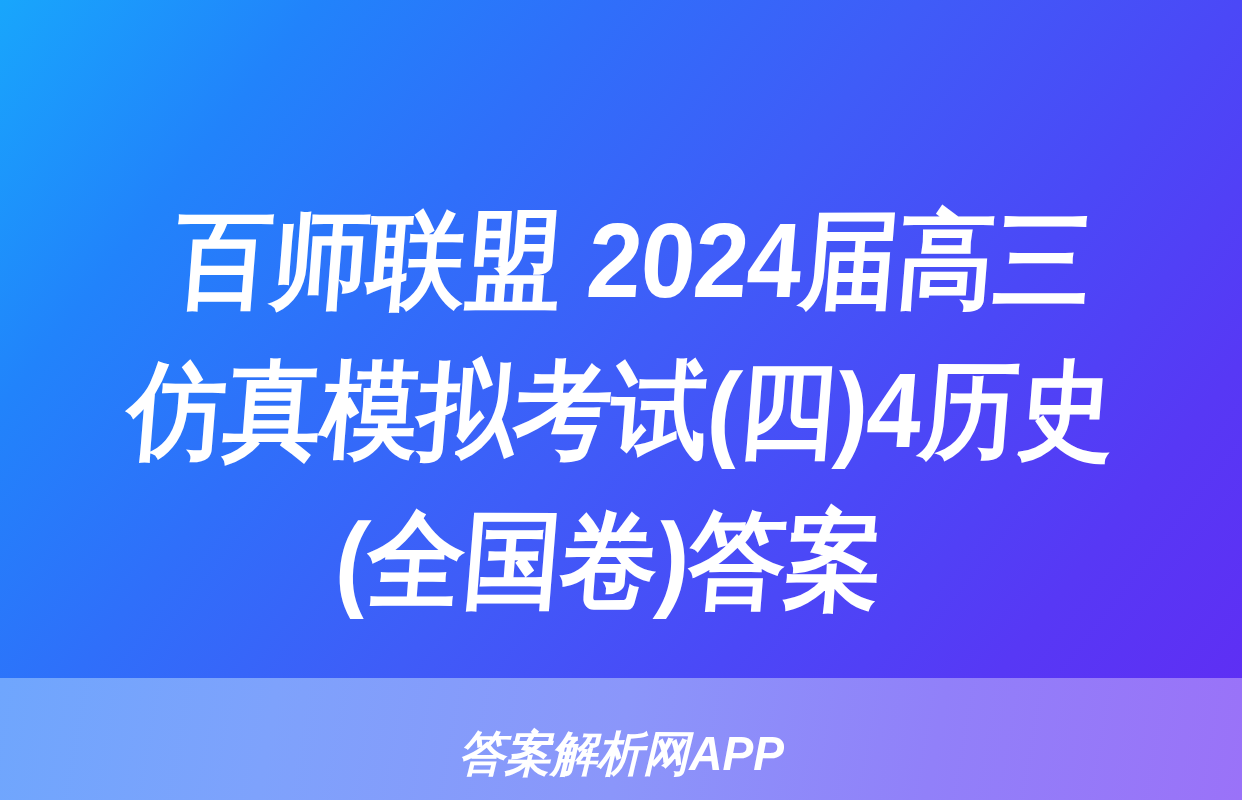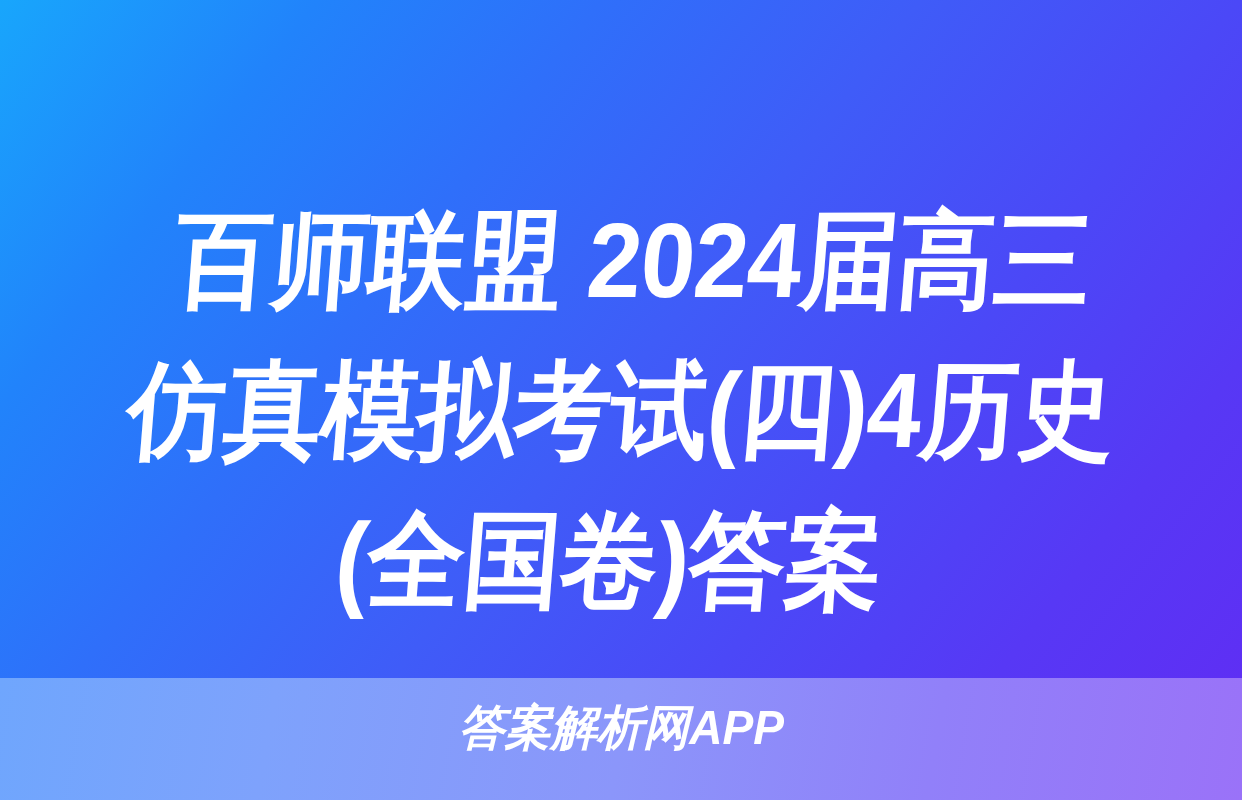--- a/index.html
+++ b/index.html
@@ -68,21 +68,21 @@
   }
 
   
   #watermark-block {
     position: absolute;
     left: 0;
     top: 678px;
     width: 1242px;
     height: 100px;
     display: flex;
-    align-items: center;
+    align-items: flex-end;
     justify-content: center;
   }
 
   #watermark-text {
     color: #ffffff;
     font-size: 48px;
     font-weight: 700;
     font-style: italic;
     letter-spacing: 0px;
     line-height: 1;

